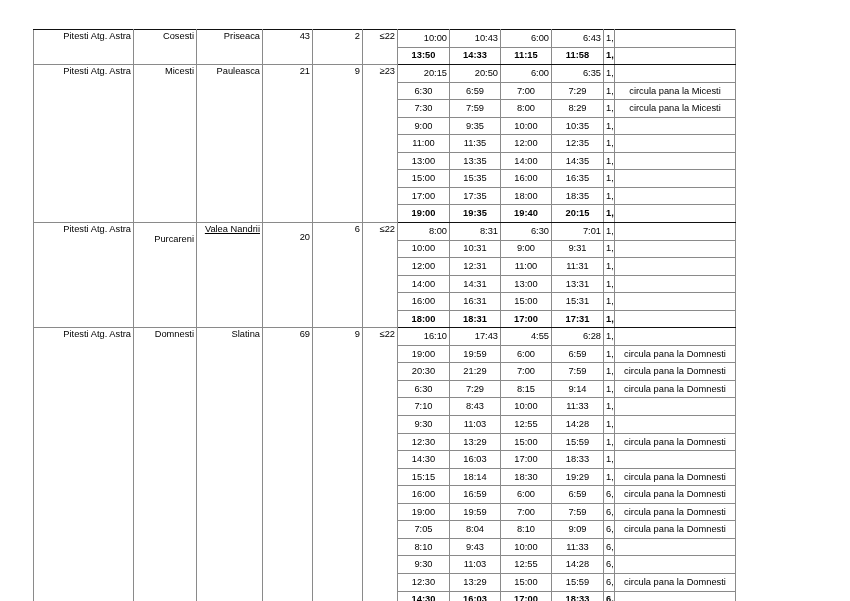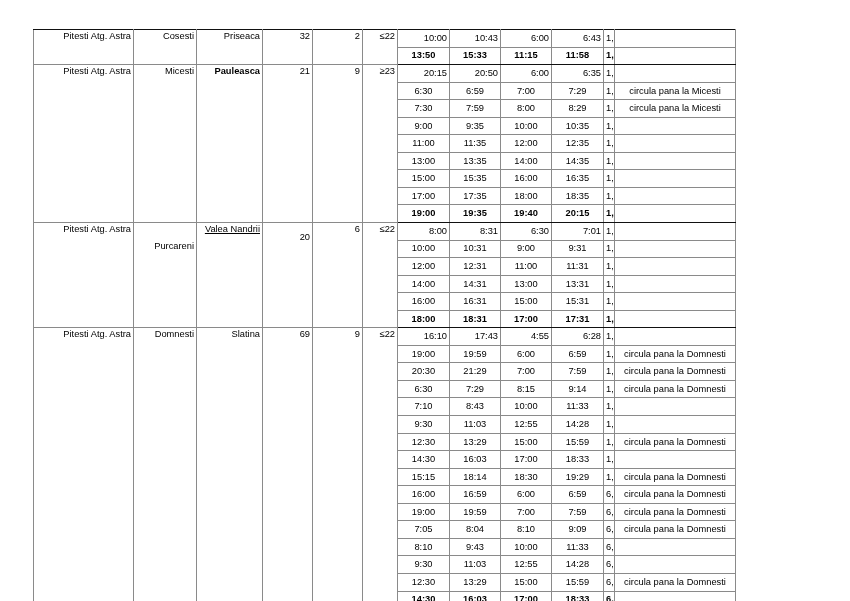--- a/index.html
+++ b/index.html
@@ -92,42 +92,42 @@
         <col class="c-t3">
         <col class="c-t4">
       <col class="c-days">
         <col class="c-note">
     </colgroup>
     <tbody>
         <tr class="group-start">
           <td class="route" rowspan="2" style="vertical-align: top; padding-top: 1px;">Pitesti Atg. Astra</td>
           <td class="via" rowspan="2" style="vertical-align: top; padding-top: 1px;">Cosesti</td>
           <td class="dest" rowspan="2" style="vertical-align: top; padding-top: 1px;">Priseaca</td>
-          <td class="km" rowspan="2" style="vertical-align: top; padding-top: 1px;">32</td>
+          <td class="km" rowspan="2" style="vertical-align: top; padding-top: 1px;">43</td>
           <td class="cap" rowspan="2" style="vertical-align: top; padding-top: 1px;">2</td>
           <td class="age" rowspan="2" style="vertical-align: top; padding-top: 1px;">≤22</td>
           <td class="time">10:00</td>
           <td class="time">10:43</td>
           <td class="time">6:00</td>
           <td class="time">6:43</td>
           <td class="days">1,2,3,4,5</td>
           <td class="note"></td>
         </tr>
         <tr class="group-end">
           <td class="time">13:50</td>
-          <td class="time">15:33</td>
+          <td class="time">14:33</td>
           <td class="time">11:15</td>
           <td class="time">11:58</td>
           <td class="days">1,2,3,4,5</td>
           <td class="note"></td>
         </tr>
         <tr class="group-start">
           <td class="route" rowspan="9" style="vertical-align: top; padding-top: 1px;">Pitesti Atg. Astra</td>
           <td class="via" rowspan="9" style="vertical-align: top; padding-top: 1px;">Micesti</td>
-          <td class="dest" rowspan="9" style="vertical-align: top; padding-top: 1px; font-weight: bold;">Pauleasca</td>
+          <td class="dest" rowspan="9" style="vertical-align: top; padding-top: 1px;">Pauleasca</td>
           <td class="km" rowspan="9" style="vertical-align: top; padding-top: 1px; margin-top: 48px;">21</td>
           <td class="cap" rowspan="9" style="vertical-align: top; padding-top: 1px;">9</td>
           <td class="age" rowspan="9" style="vertical-align: top; padding-top: 1px;">≥23</td>
           <td class="time">20:15</td>
           <td class="time">20:50</td>
           <td class="time">6:00</td>
           <td class="time">6:35</td>
           <td class="days">1,2,3,4,5</td>
           <td class="note"></td>
         </tr>
@@ -190,21 +190,21 @@
         <tr class="group-end">
           <td class="time">19:00</td>
           <td class="time">19:35</td>
           <td class="time">19:40</td>
           <td class="time">20:15</td>
           <td class="days">1,2,3,4,5</td>
           <td class="note"></td>
         </tr>
         <tr class="group-start">
           <td class="route" rowspan="6" style="vertical-align: top; padding-top: 1px;">Pitesti Atg. Astra</td>
-          <td class="via" rowspan="6" style="vertical-align: top; padding-top: 18px;">Purcareni</td>
+          <td class="via" rowspan="6" style="vertical-align: top; padding-top: 11px;">Purcareni</td>
           <td class="dest" rowspan="6" style="vertical-align: top; padding-top: 1px; text-decoration: underline;">Valea Nandrii</td>
           <td class="km" rowspan="6" style="vertical-align: top; padding-top: 9px;">20</td>
           <td class="cap" rowspan="6" style="vertical-align: top; padding-top: 1px;">6</td>
           <td class="age" rowspan="6" style="vertical-align: top; padding-top: 1px;">≤22</td>
           <td class="time">8:00</td>
           <td class="time">8:31</td>
           <td class="time">6:30</td>
           <td class="time">7:01</td>
           <td class="days">1,2,3,4,5</td>
           <td class="note"></td>

